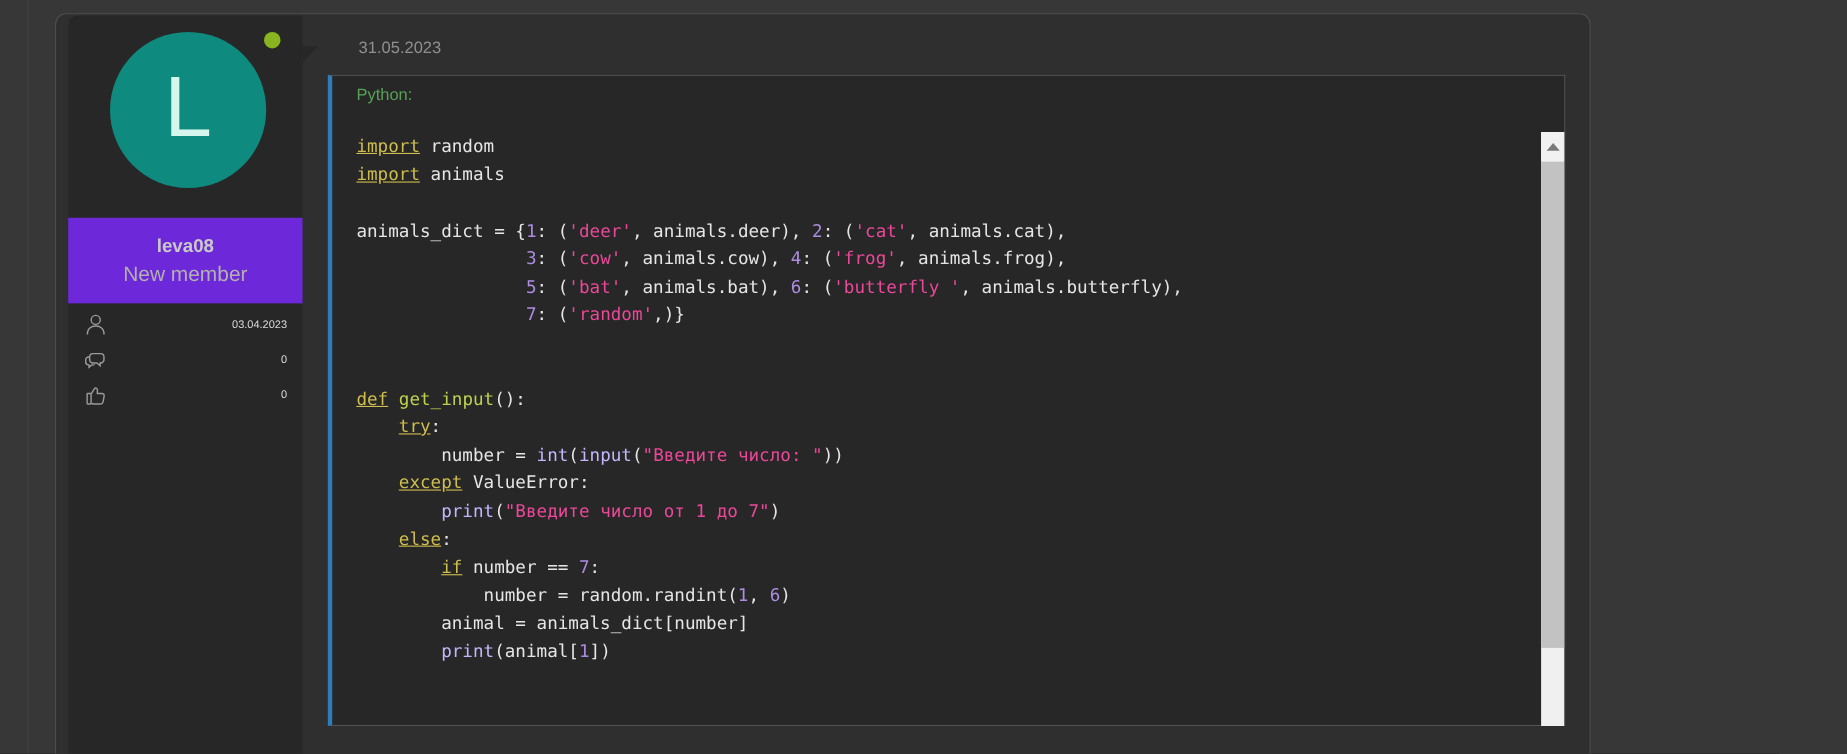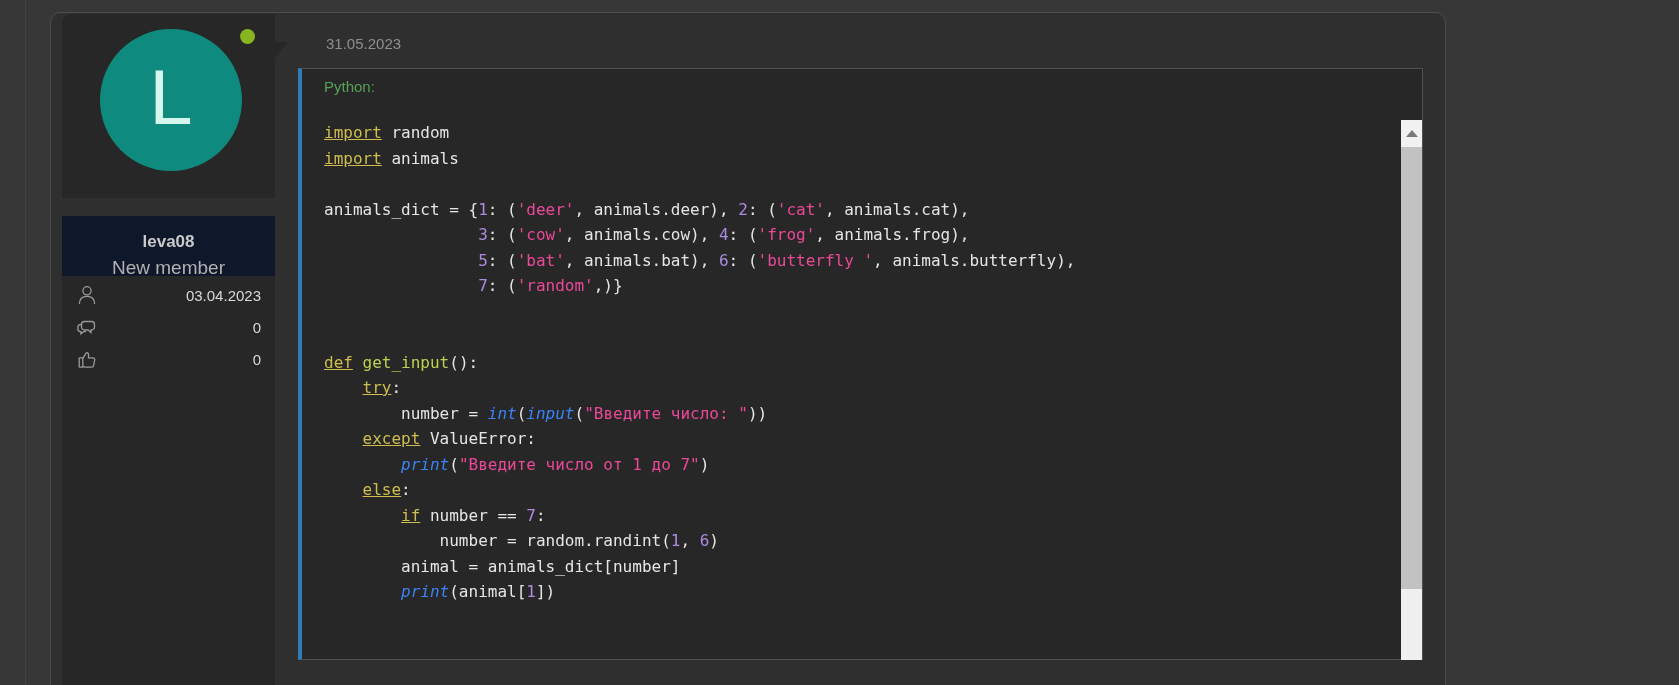--- a/index.html
+++ b/index.html
@@ -22,48 +22,48 @@
   .avatar-cell { position:absolute; left:11px; top:1px; width:213px; height:184px; background:#272727; border-top-left-radius:9px; }
   .cell-tail { position:absolute; left:224px; top:29px; width:14px; height:15px; background:#272727;
                clip-path:polygon(0 0, 100% 0, 0 100%); }
   .avatar {
     position:absolute; left:38px; top:15px; width:142px; height:142px; border-radius:50%;
     display:flex; align-items:center; justify-content:center; cursor:pointer;
   }
   .avatar-letter { font-size:78px; font-weight:400; line-height:1; margin-top:-6px; }
   .online-dot { position:absolute; left:178px; top:15px; width:15px; height:15px; border-radius:50%; }
 
-  .user-strip { position:absolute; left:11px; top:203px; width:213px; height:78px; background:#0f172a;
+  .user-strip { position:absolute; left:11px; top:185px; width:213px; height:78px; background:#6d28d9;
                 display:flex; flex-direction:column; align-items:center; justify-content:center; gap:5px; }
   .username { font-size:17px; font-weight:700; color:#c9c9c9; cursor:pointer; }
   .user-role { font-size:19px; color:#b1b1b1; }
 
   .stats-cell { position:absolute; left:11px; top:263px; width:213px; height:437px; background:#272727; padding-top:7px; }
   .stat-row { display:flex; align-items:center; justify-content:space-between; padding:0 14px; height:24px; margin-bottom:8px; }
   .stat-row svg { display:block; }
-  .stat-value { font-size:15px; color:#d9d9d9;margin-left:28px; }
+  .stat-value { font-size:10px; color:#d9d9d9;margin-left:28px; }
 
   
   .content-cell { position:absolute; left:224px; top:1px; width:1171px; height:699px; padding:21px 0 0 23px; }
   .post-date { font-size:15px; color:#8f8f8f;margin-left:28px; }
   .post-title { font-size:20px; font-weight:400; color:#d6d6d6; margin-top:16px; }
 
   .code-block {
     position:relative; margin-top:16px; width:1125px; height:592px;
     background:#272727; border:1px solid #515151; border-left:4px solid #2e7cba;
   }
   .code-lang-label { position:absolute; left:22px; top:9px; font-size:15px; color:#57a157; }
   .code-pre {
     position:absolute; left:22px; top:51px; width:1070px;
     font-family:"DejaVu Sans Mono","Liberation Mono",monospace;
     font-size:16px; line-height:25.5px; white-space:pre; color:#ededed;
   }
   .code-line { height:25.5px; }
   .tok-k { color:#cfbd4e;text-decoration:underline; }   
-  .tok-b { color:#3b82f6;font-style:italic; }   
+  .tok-b { color:#c4b5fd; }   
   .tok-s { color:#ec4899;text-align:right; }   
   .tok-n { color:#ad8be0; }   
   .tok-f { color:#bcd24e; }   
   .tok-p { color:#e5e5e5; }   
 
   
   .scrollbar { position:absolute; top:51px; right:0; width:21px; height:540px; background:#f0f0f0; }
   .scroll-up-btn { position:absolute; top:0; left:0; width:21px; height:26px; background:#f1f1f1;
                    display:flex; align-items:center; justify-content:center; cursor:pointer; }
   .scroll-up-btn .arr { width:0; height:0; border-left:6px solid transparent; border-right:6px solid transparent;

